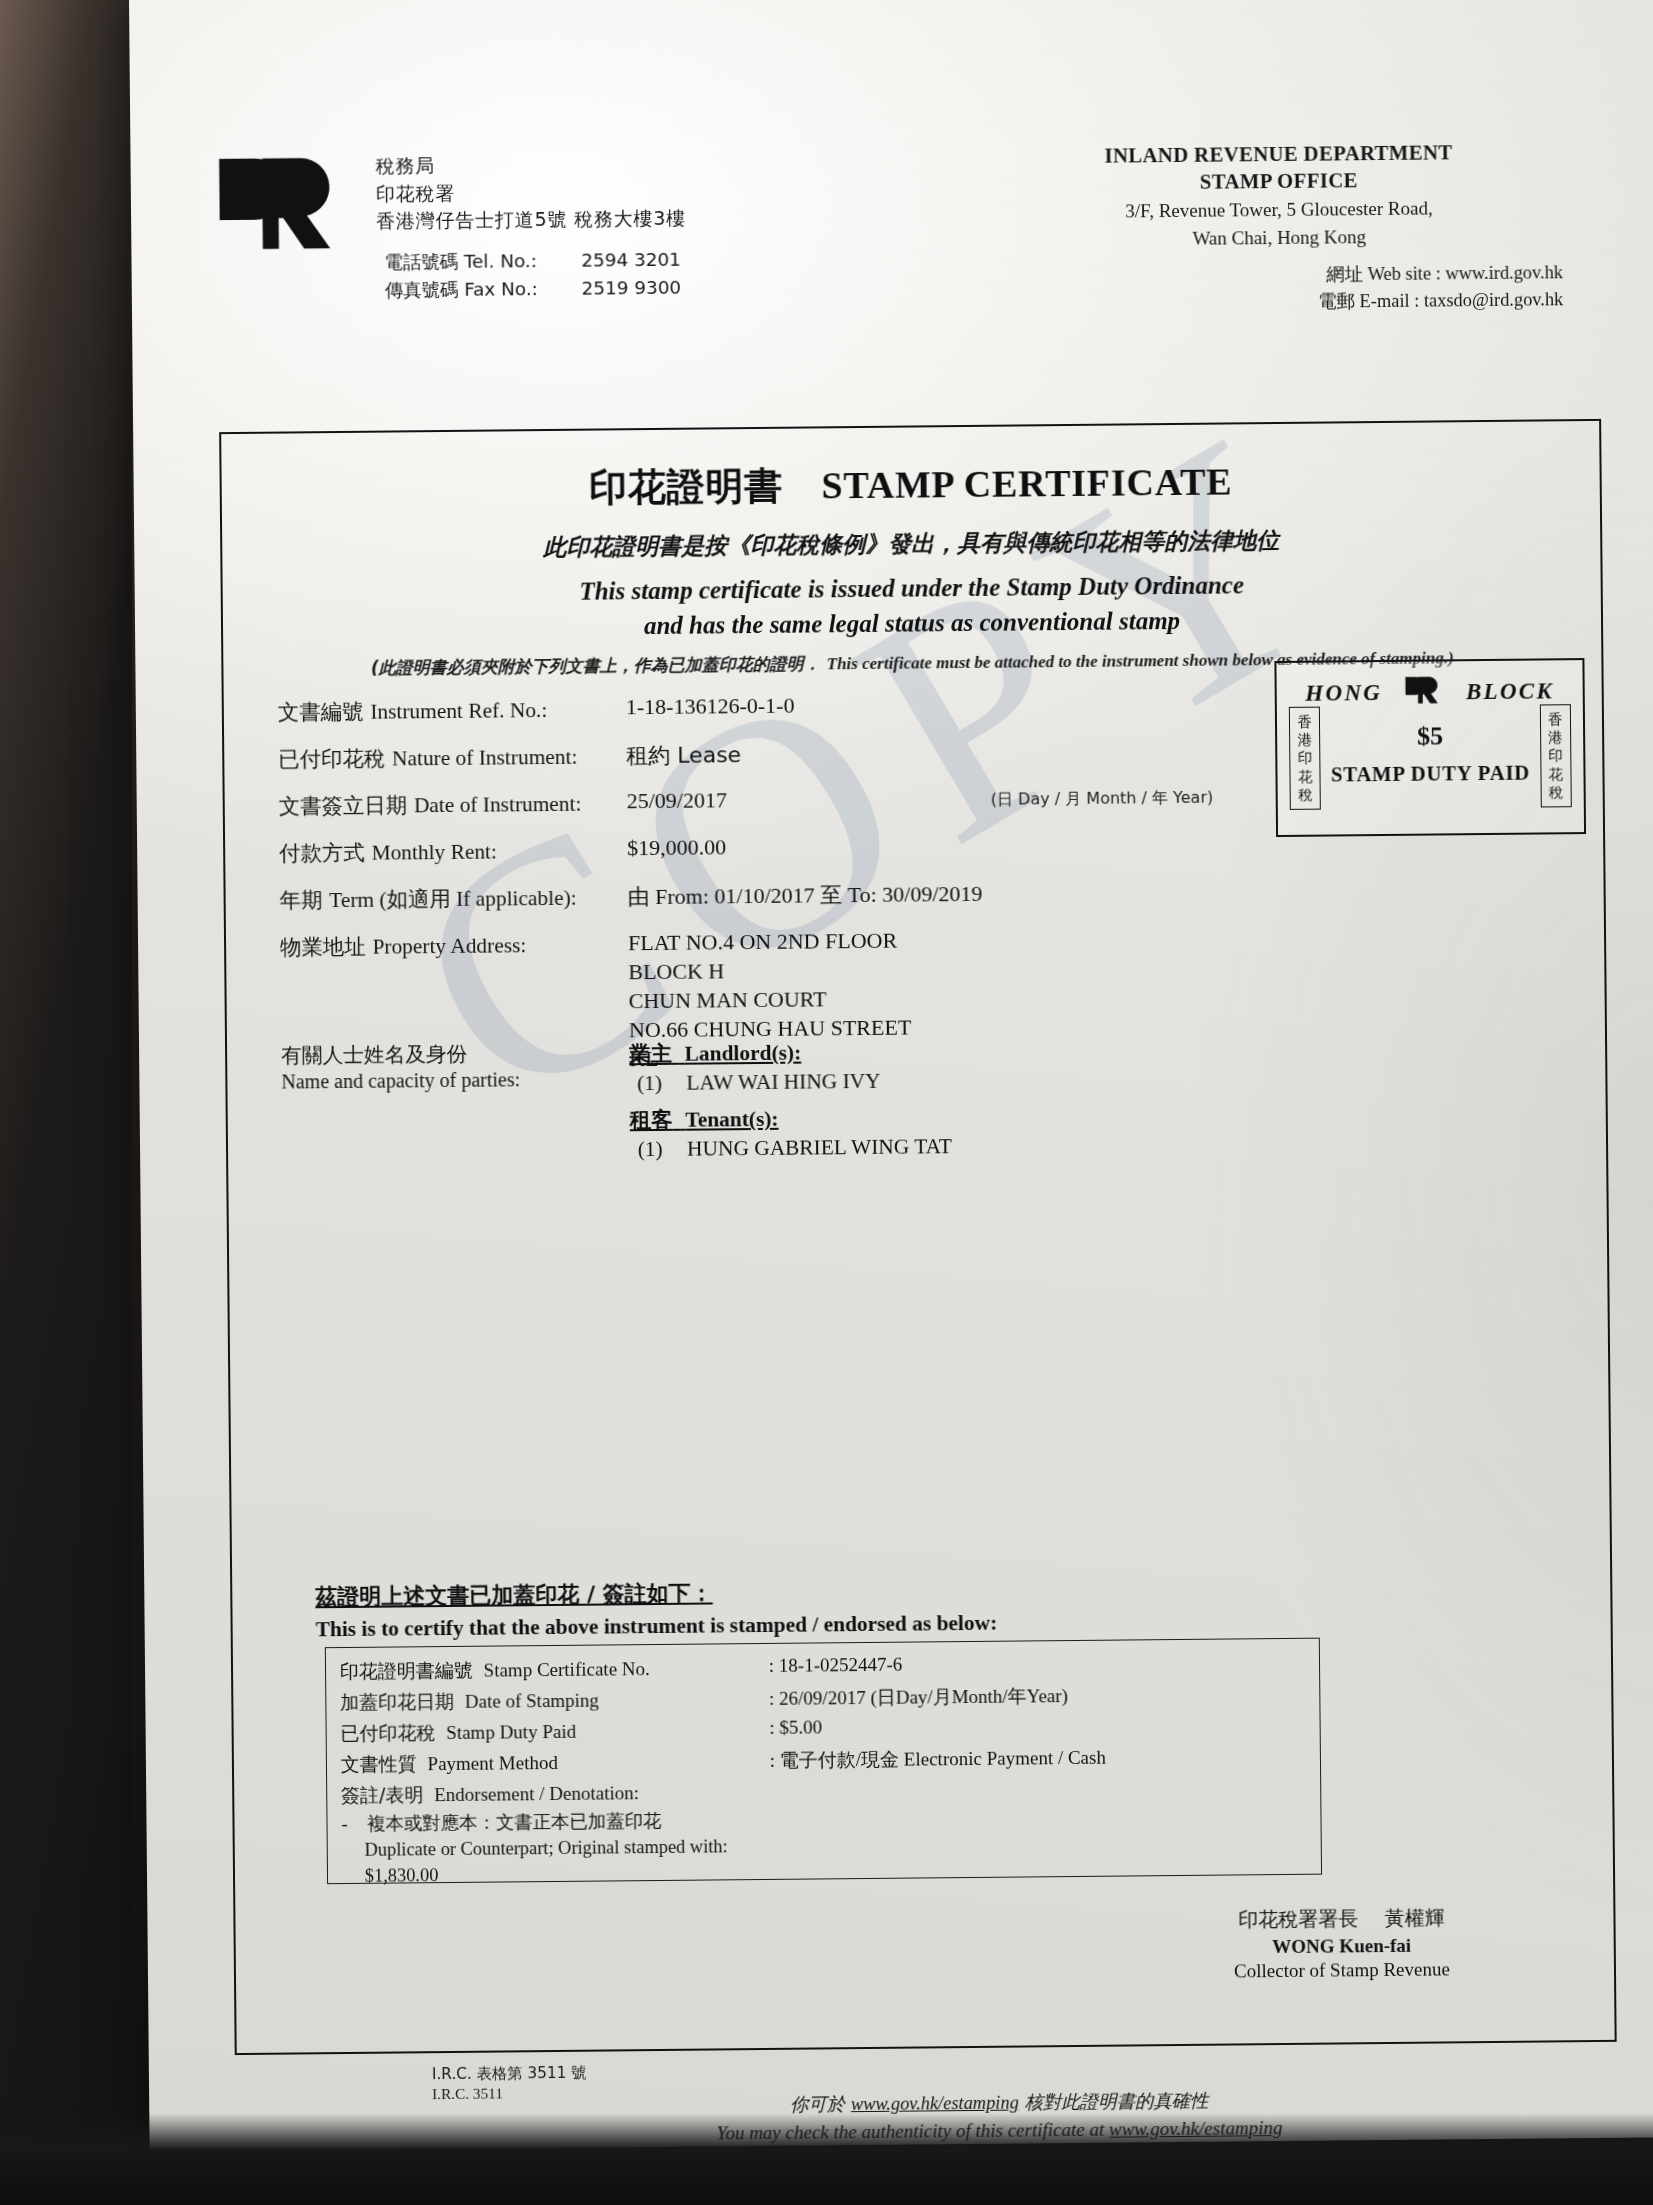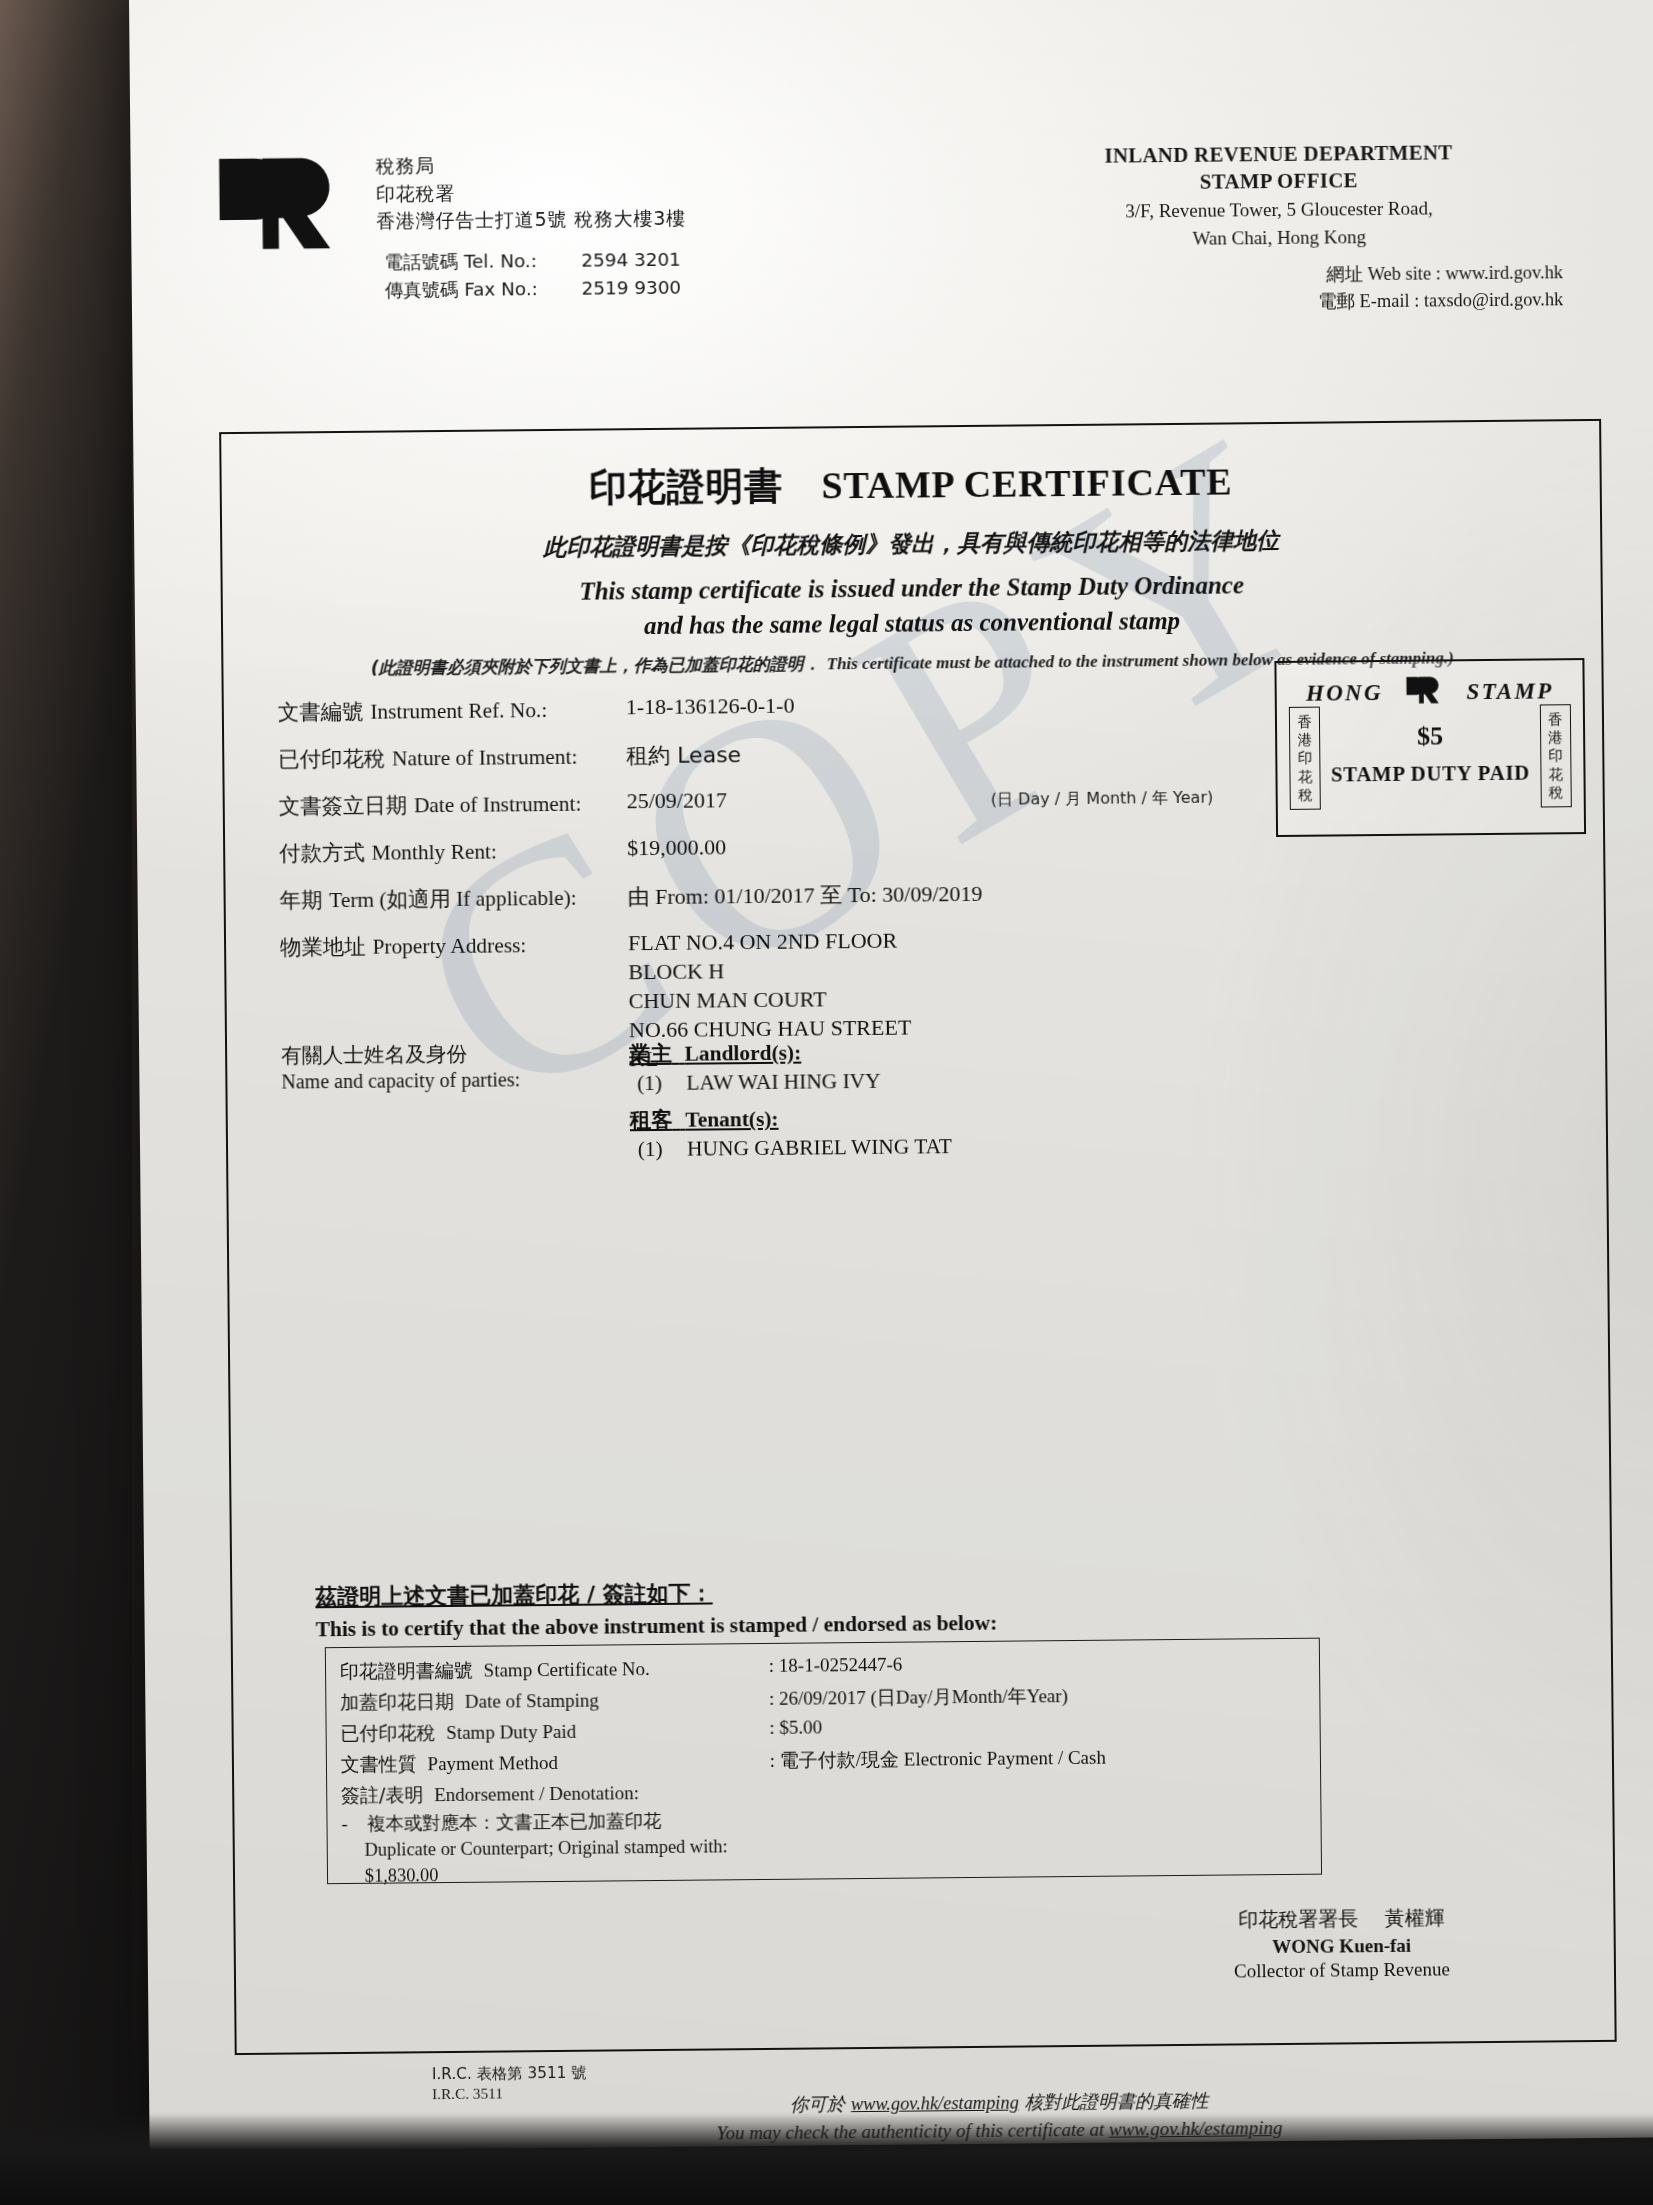--- a/index.html
+++ b/index.html
@@ -602,21 +602,21 @@
         <div class="hk-row">
           <span class="word">HONG</span>
           <span class="hk-logo">
             <svg width="40" height="29" viewBox="0 0 175 130" xmlns="http://www.w3.org/2000/svg">
               <g fill="#111111">
                 <path d="M6 6 h46 a40 40 0 0 1 0 80 h-46 z M26 26 h24 a20 20 0 0 1 0 40 h-24 z"></path>
                 <path d="M62 6 h52 a38 38 0 0 1 6 75 l30 43 h-34 l-27 -40 h-6 v40 h-21 z M83 26 h26 a18 18 0 0 1 0 36 h-26 z"></path>
               </g>
             </svg>
           </span>
-          <span class="word">STAMP</span>
+          <span class="word">BLOCK</span>
         </div>
         <div class="side-cn left">香港印花稅</div>
         <div class="side-cn right">香港印花稅</div>
         <div class="amount">$5</div>
         <div class="paid">STAMP DUTY PAID</div>
       </div>
 
       <div id="certify">
         <div class="c-cn">茲證明上述文書已加蓋印花 / 簽註如下：</div>
         <div class="c-en">This is to certify that the above instrument is stamped / endorsed as below:</div>

